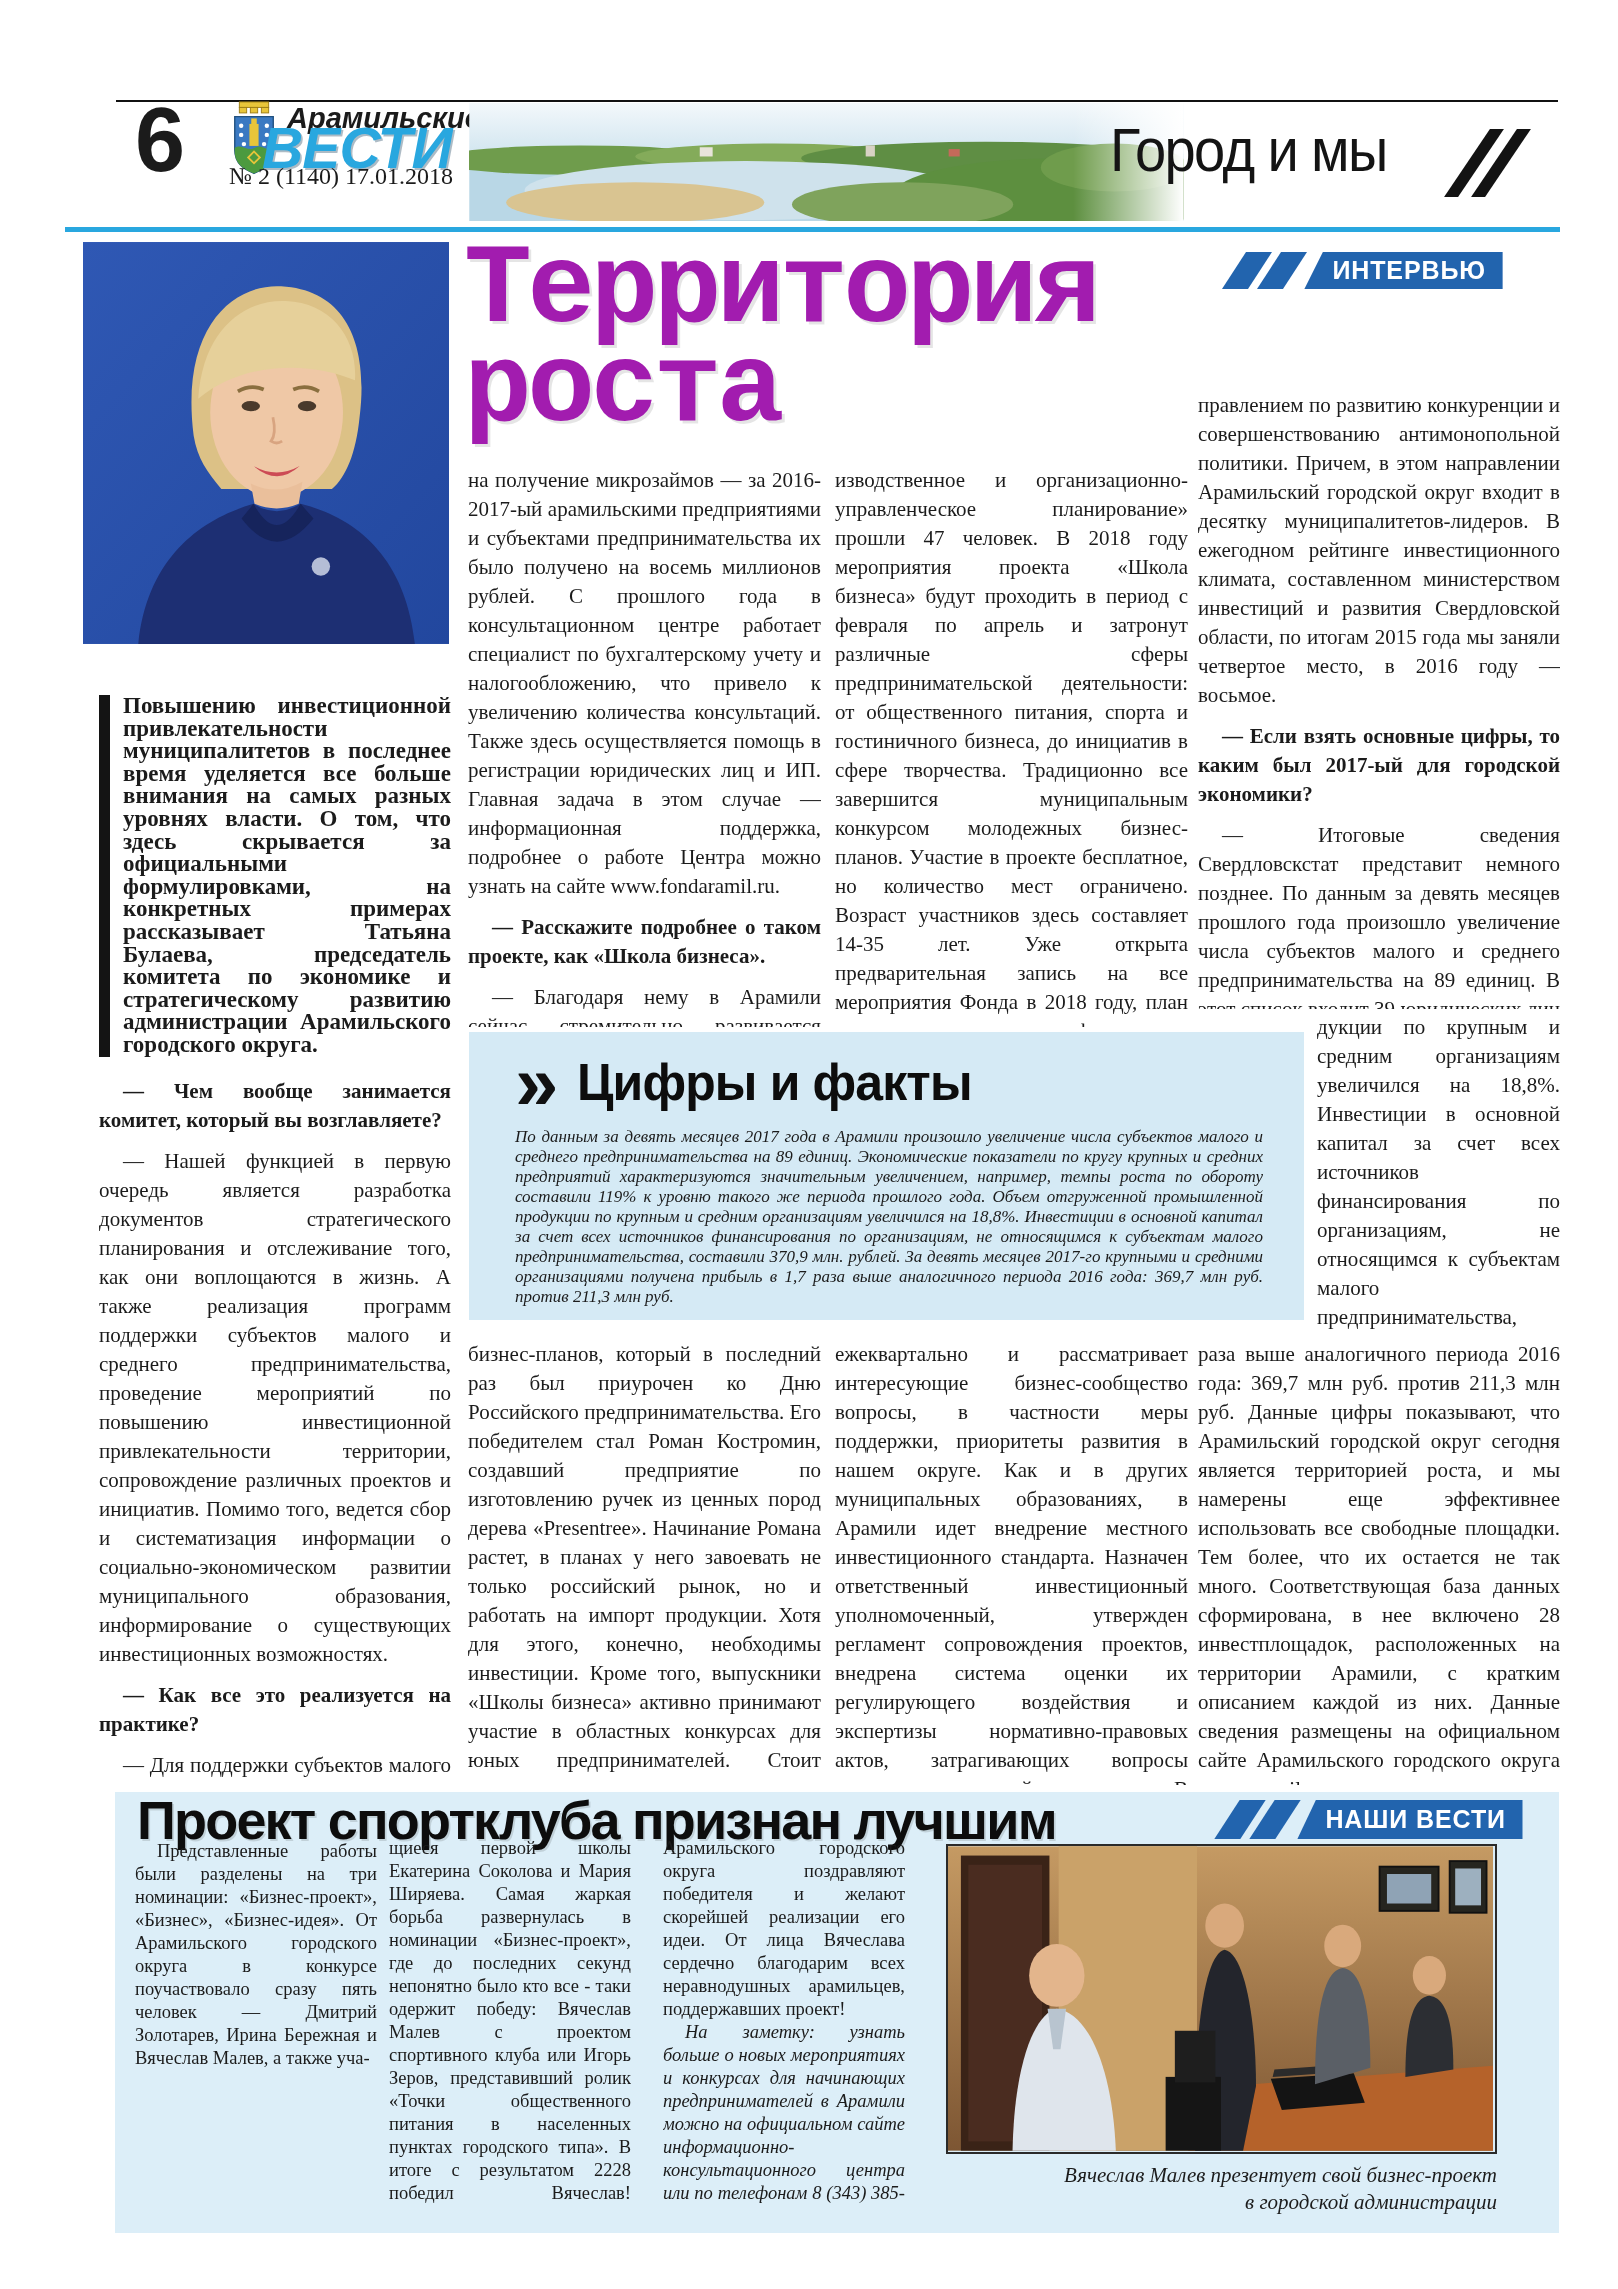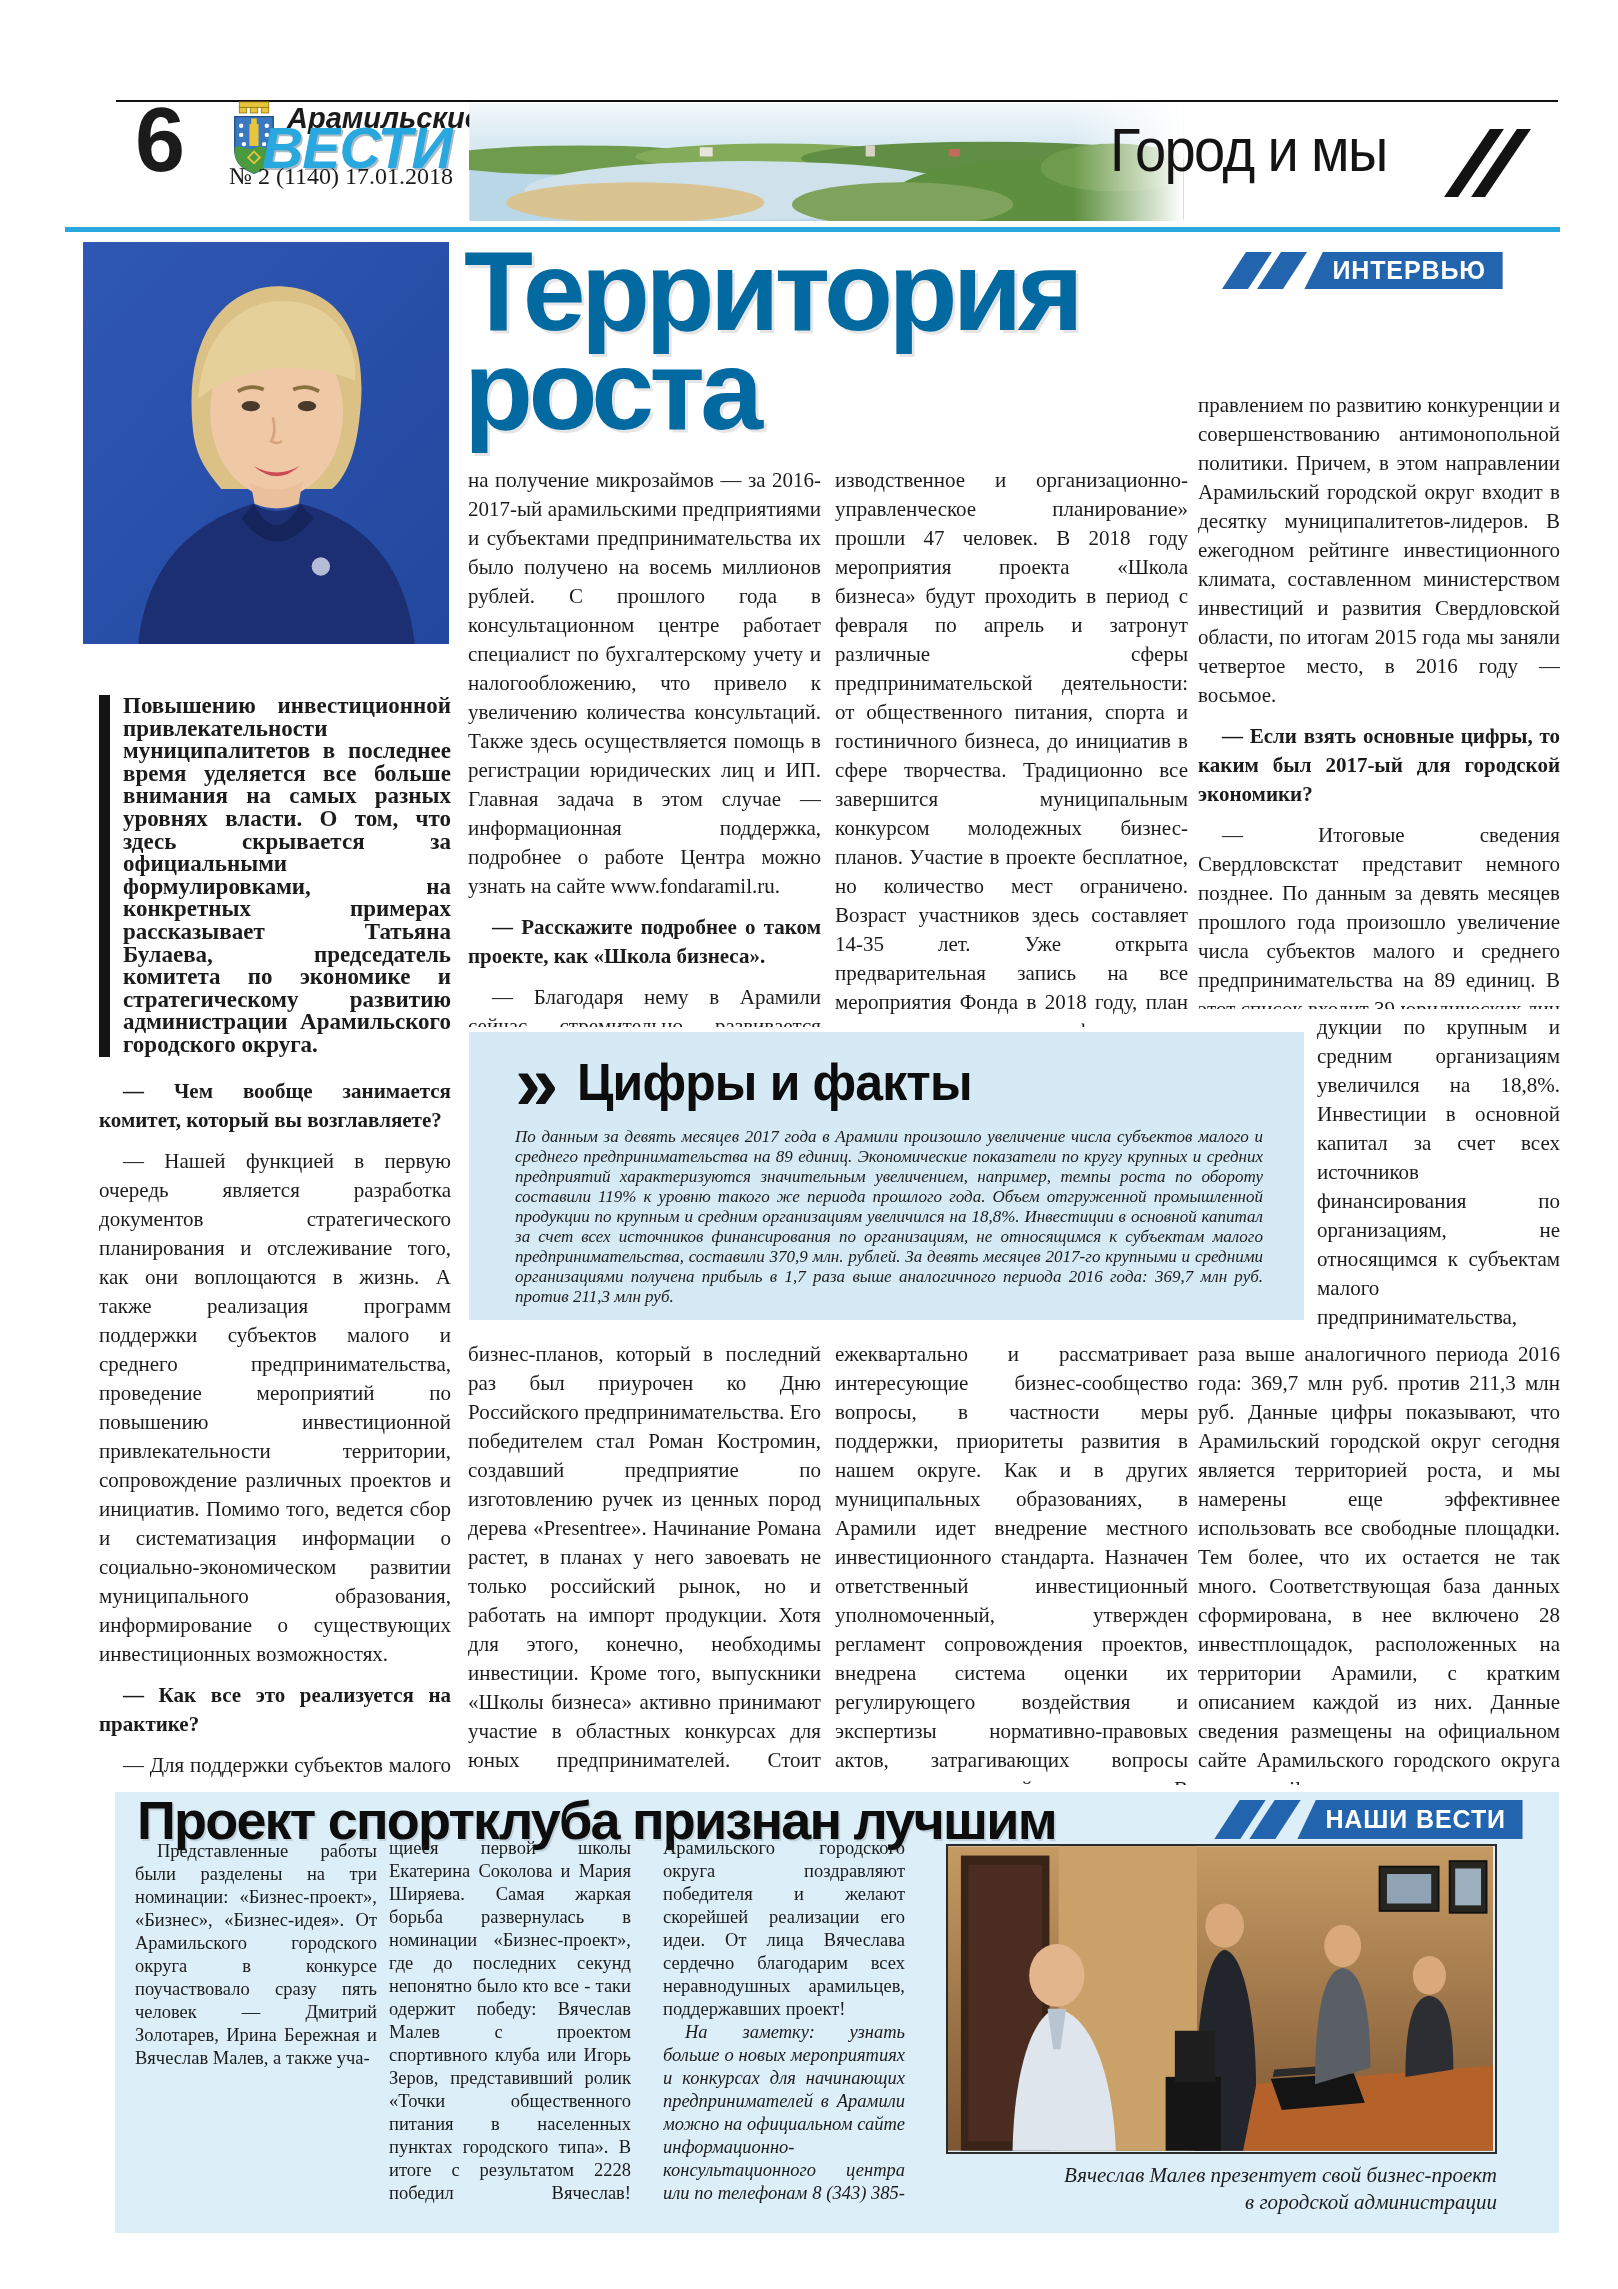--- a/index.html
+++ b/index.html
@@ -21,22 +21,22 @@
   #panorama{left:469px;top:103px;width:715px;height:118px;}
   #sectionlabel{left:1110px;top:120px;font-family:"Liberation Sans",sans-serif;
                 font-size:61px;line-height:61px;letter-spacing:-1.8px;color:#141414;
                 transform:scaleX(.92);transform-origin:left top;}
   #slashes{left:1467px;top:129px;display:flex;gap:13px;}
   #slashes .slash{width:14px;height:68px;background:#131313;transform:skewX(-34deg);}
   #cyanline{left:65px;top:227px;width:1495px;height:4.6px;background:#29a7df;}
 
   
   #portrait{left:83px;top:242px;width:366px;height:402px;}
-  #title{left:464px;top:242px;font-family:Liberation Sans, sans-serif;font-weight:bold;
-         font-size:113px;line-height:99px;letter-spacing:-4.6px;color:#0369a1;
+  #title{left:464px;top:242px;font-family:Liberation Mono, monospace;font-weight:bold;
+         font-size:113px;line-height:99px;letter-spacing:-4.6px;color:#a21caf;
          text-shadow:2.8px 2.8px 0 rgba(0,0,0,.10);}
   .badge{display:flex;align-items:stretch;height:37px;}
   .badge .chev{width:26px;background:#2264ae;transform:skewX(-33deg);margin-right:9.2px;}
   .badge .blabel{background:#2264ae;color:#fff;font-family:"Liberation Sans",sans-serif;
         font-weight:bold;font-size:25px;display:flex;align-items:center;
         padding:0 16.6px 0 28px;letter-spacing:0.9px;
         clip-path:polygon(18.5px 0,100% 0,100% 100%,0 100%);}
   #badge1{left:1234px;top:252px;}
   #badge2{left:1227px;top:1800px;height:39px;}
 

